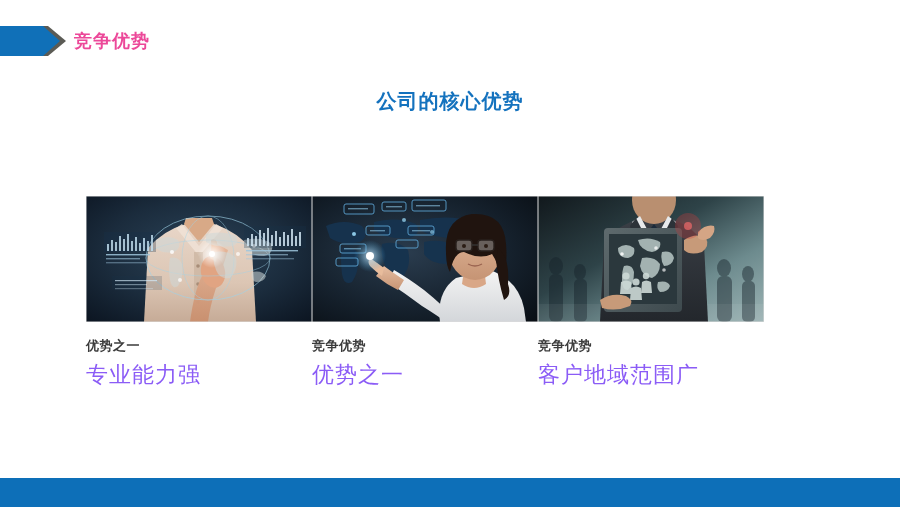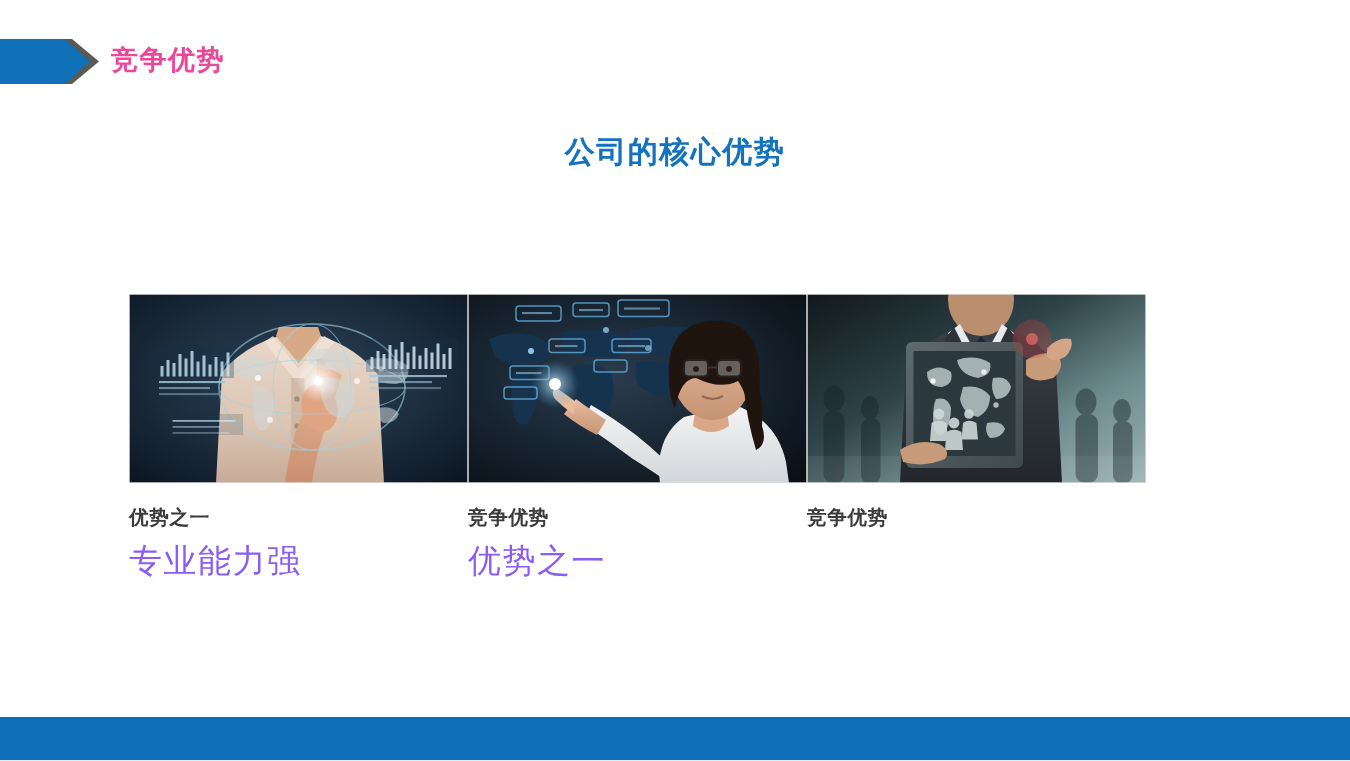--- a/index.html
+++ b/index.html
@@ -427,19 +427,20 @@
 
           <path d="M146 44 Q158 36 168 42 Q172 50 164 56 Q152 60 146 54 Z" fill="#c79a79"></path>
           <path d="M160 36 Q168 28 176 30 Q178 36 172 42 Q164 46 160 42 Z" fill="#d4a585"></path>
 
           <circle cx="150" cy="30" r="13" fill="#d03a3a" opacity="0.3"></circle>
           <circle cx="150" cy="30" r="4" fill="#ef6a6a" opacity="0.7"></circle>
           <rect x="0" y="0" width="226" height="126" fill="none" stroke="#dddddd" stroke-width="1"></rect>
         </svg>
       </div>
       <div class="card-heading">竞争优势</div>
+      <div class="card-text">客户地域范围广</div>
     </div>
 
   </div>
 
   <div class="footer-bar"></div>
 
 </div>
 
 </body></html>

